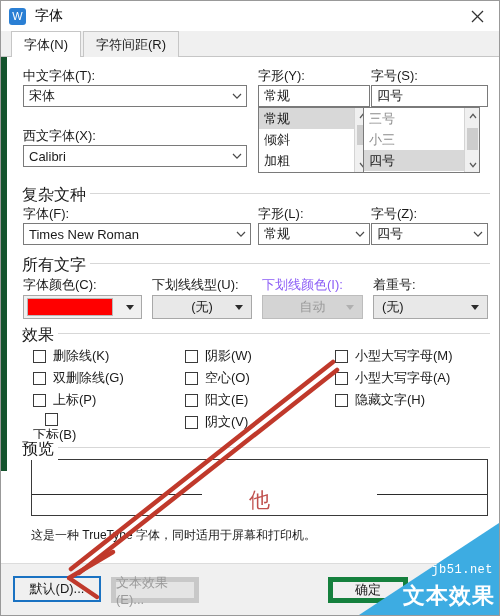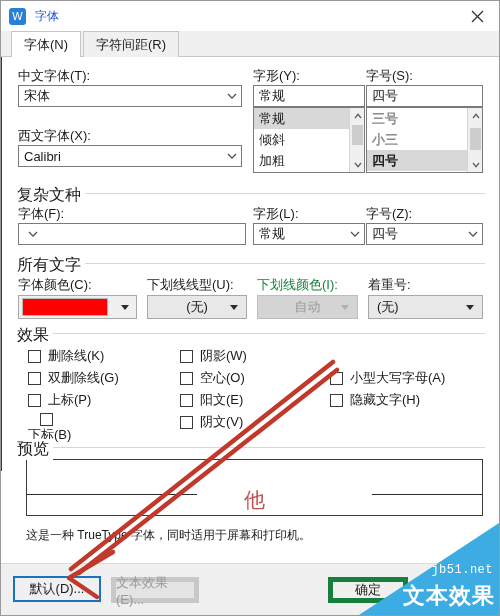--- a/index.html
+++ b/index.html
@@ -36,22 +36,22 @@
   .app-icon::after {
     content: "W";
     position: absolute; left: 0; top: 0; right: 0; bottom: 0;
     color: #ffffff;
     font-size: 11px; line-height: 17px;
     text-align: center;
     font-family: "Liberation Sans", sans-serif;
   }
   .title-text {
     margin-left: 9px;
-    font-size: 12px;
-    color: #1d4ed8;
+    font-size: 14px;
+    color: #000000;
   }
   .close-btn {
     position: absolute; right: 0; top: 0;
     width: 44px; height: 30px;
     display: flex; align-items: center; justify-content: center;
     color: #333333;
     font-size: 16px; line-height: 1;
   }
   .close-btn svg { display: block; }
 
@@ -80,30 +80,30 @@
     border-bottom: 1px solid #ffffff;
   }
   #tab-font { left: 10px; text-align: center; }
   #tab-spacing { left: 82px; }
 
   
   .panel {
     position: absolute; left: 0; top: 56px;
     width: 498px; height: 414px;
     background: #ffffff;
-    border-left: 1px solid #14532d;
+    border-left: 6px solid #14532d;
   }
 
   .lbl {
     position: absolute;
     font-size: 13px;
     color: #1a1a1a;
     white-space: nowrap;
   }
-  .lbl.disabled { color: #15803d; }
+  .lbl.disabled { color: #8b5cf6; }
 
   
   .combo {
     position: absolute;
     height: 22px;
     background: #ffffff;
     border: 1px solid #7a7a7a;
     display: flex; align-items: center;
     font-size: 13px;
     color: #1a1a1a;
@@ -363,21 +363,21 @@
               <polyline points="1,1 4,4.7 7,1" fill="none" stroke="#5a5a5a" stroke-width="1.2"></polyline>
             </svg>
         </div>
       </div>
     </div>
 
     <div class="lbl" style="left:364px; top:10px;">字号(S):</div>
     <div class="combo" style="left:364px; top:28px; width:117px;">
       <span class="cval">四号</span>
     </div>
-    <div class="listbox" style="left:364px; top:50px; width:117px; height:66px;font-weight:bold;">
+    <div class="listbox" style="left:356px; top:50px; width:117px; height:66px;">
       <div class="listitem dim">三号</div>
       <div class="listitem dim">小三</div>
       <div class="listitem sel">四号</div>
       <div class="vscroll">
         <div class="arrow up">
           <svg width="8" height="6" viewBox="0 0 8 6">
               <polyline points="1,5 4,1.3 7,5" fill="none" stroke="#5a5a5a" stroke-width="1.2"></polyline>
             </svg>
         </div>
         <div class="thumb" style="top:20px; height:22px;"></div>
@@ -387,20 +387,21 @@
             </svg>
         </div>
       </div>
     </div>
 
     <div class="group-title" style="left:15px; top:128px;">复杂文种</div>
     <div class="group-rule" style="left:72px; top:136px; width:411px;"></div>
 
     <div class="lbl" style="left:16px; top:148px;">字体(F):</div>
     <div class="combo" style="left:16px; top:166px; width:228px;">
+      <span class="cval">Times New Roman</span>
       <span class="chev">
         <svg width="10" height="7" viewBox="0 0 10 7">
             <polyline points="1,1 5,5.2 9,1" fill="none" stroke="#4a4a4a" stroke-width="1.2"></polyline>
           </svg>
       </span>
     </div>
 
     <div class="lbl" style="left:251px; top:148px;">字形(L):</div>
     <div class="combo" style="left:251px; top:166px; width:112px;">
       <span class="cval">常规</span>
@@ -478,20 +479,24 @@
     </div>
     <div class="cbrow" style="left:178px; top:334px;">
       <span class="cbbox"></span>
       <span>阳文(E)</span>
     </div>
     <div class="cbrow" style="left:178px; top:356px;">
       <span class="cbbox"></span>
       <span>阴文(V)</span>
     </div>
 
+    <div class="cbrow" style="left:328px; top:290px;">
+      <span class="cbbox"></span>
+      <span>小型大写字母(M)</span>
+    </div>
     <div class="cbrow" style="left:328px; top:312px;">
       <span class="cbbox"></span>
       <span>小型大写字母(A)</span>
     </div>
     <div class="cbrow" style="left:328px; top:334px;">
       <span class="cbbox"></span>
       <span>隐藏文字(H)</span>
     </div>
 
     <div class="group-title" style="left:15px; top:382px;">预览</div>

